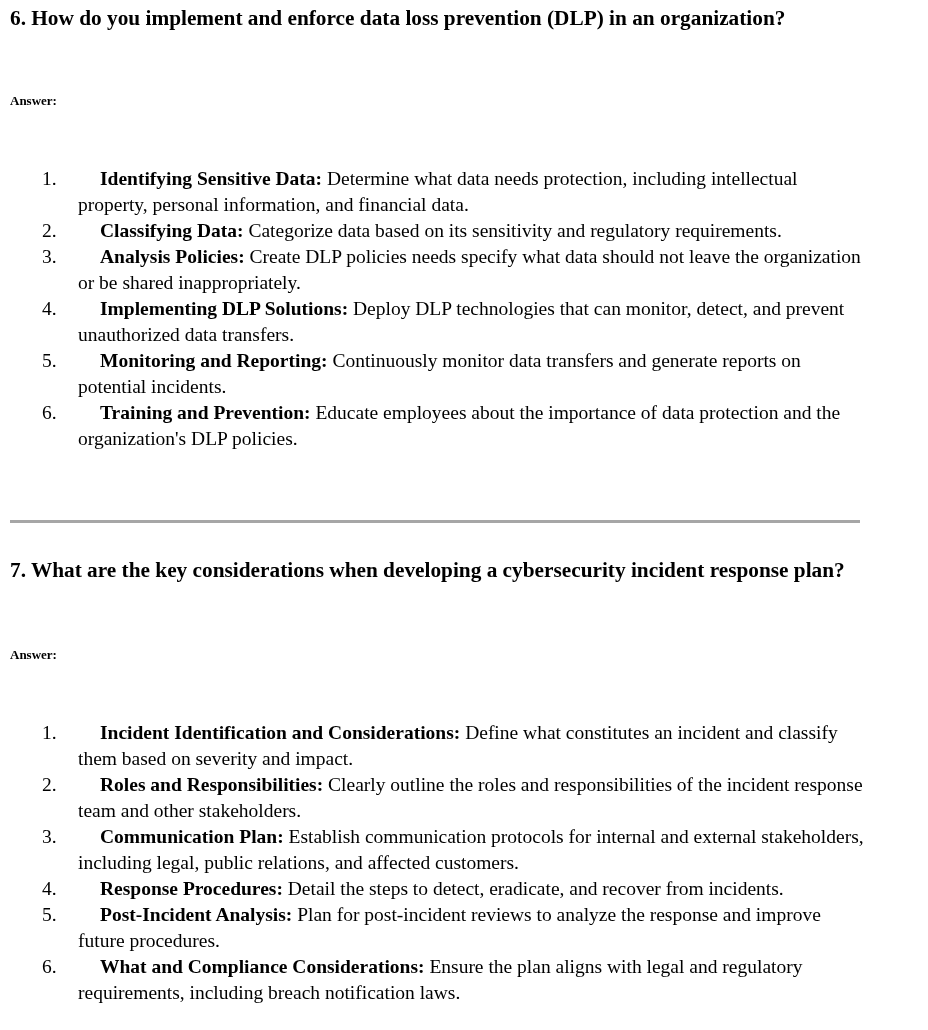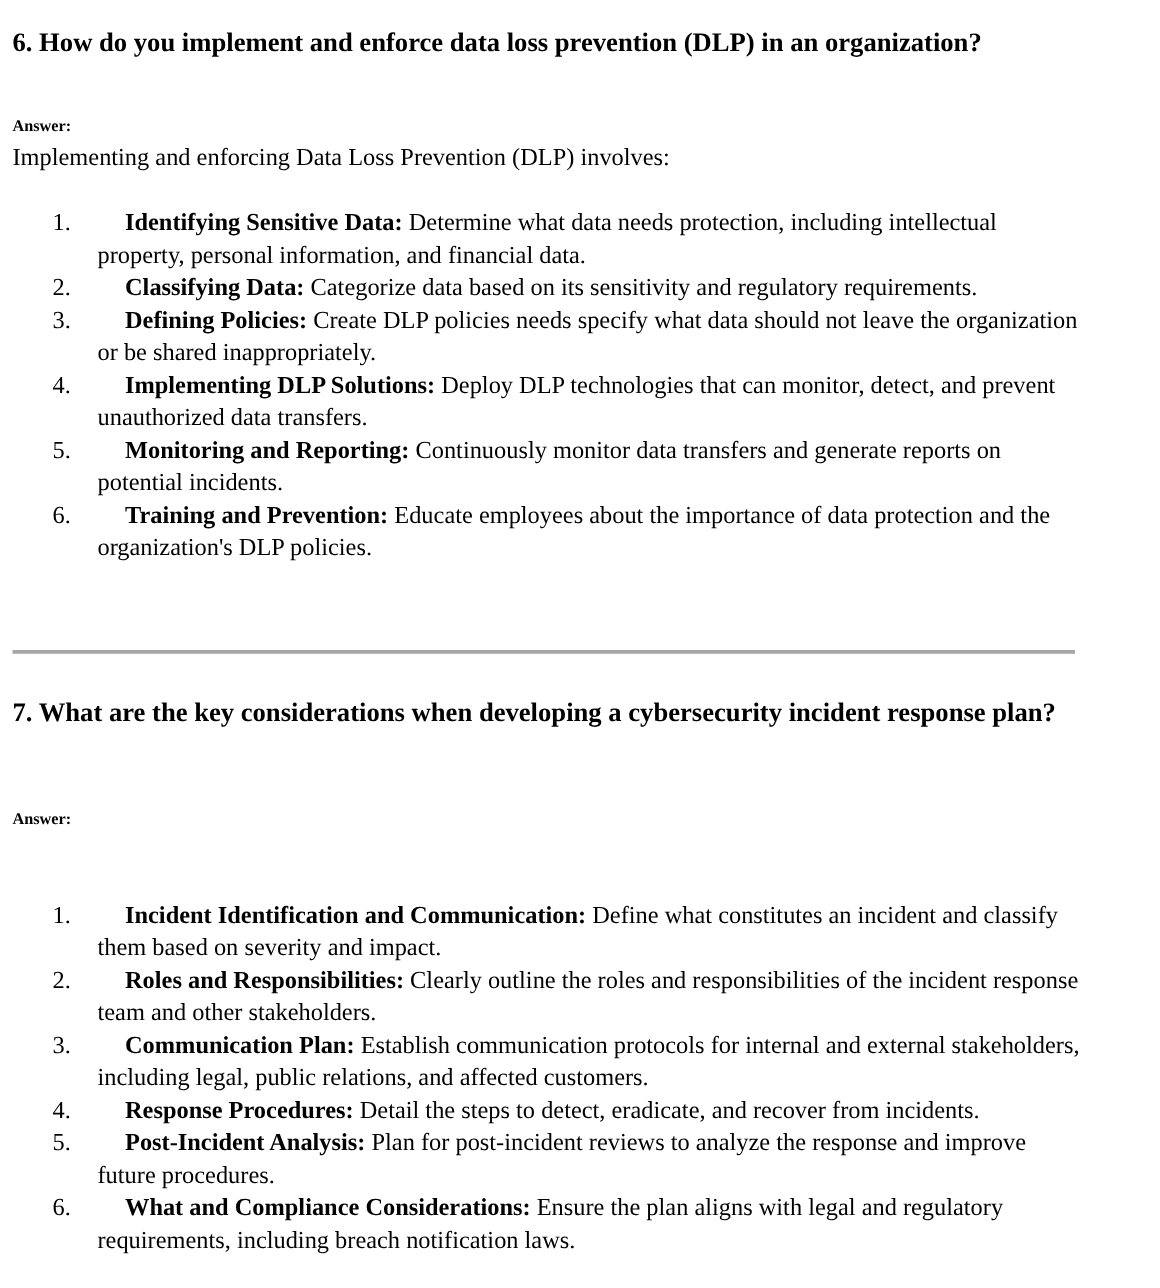--- a/index.html
+++ b/index.html
@@ -7,21 +7,21 @@
     width: 928px; height: 1030px; overflow: hidden;
     font-family: "Liberation Serif", "DejaVu Serif", serif;
     color: #000000;
     position: relative;
   }
   .page { position: absolute; left: 10px; top: 0; width: 900px; }
   h3 {
     font-size: 21.3px; font-weight: bold; line-height: 29px;
     margin: 0; padding: 0; width: 860px;
   }
-  .q6 { position: absolute; top: 20px; left: 0; }
+  .q6 { position: absolute; top: 4px; left: 0; }
   .a6label { position: absolute; top: 88px; left: 0; }
   .q7 { position: absolute; top: 556px; left: 0; }
   .a7label { position: absolute; top: 642px; left: 0; }
   .label { font-size: 13px; font-weight: bold; line-height: 26px; }
   .intro { font-size: 19.5px; line-height: 26px; }
   ol {
     margin: 0; padding: 0; list-style: none;
     position: absolute; left: 0; width: 860px;
   }
   .ol6 { top: 166px; }
@@ -38,39 +38,38 @@
   }
 </style>
 </head>
 <body>
 
 <div class="page">
 
   <h3 class="q6">6. How do you implement and enforce data loss prevention (DLP) in an organization?</h3>
   <div class="a6label">
     <div class="label">Answer:</div>
-    <div class="intro">Implementing and enforcing Data Loss Prevention (DLP) involves:</div>
   </div>
   <ol class="ol6">
     <li><span class="num">1.</span><b>Identifying Sensitive Data:</b><span> Determine what data needs protection, including intellectual property, personal information, and financial data.</span></li>
     <li><span class="num">2.</span><b>Classifying Data:</b><span> Categorize data based on its sensitivity and regulatory requirements.</span></li>
-    <li><span class="num">3.</span><b>Defining Policies:</b><span> Create DLP policies needs specify what data should not leave the organization or be shared inappropriately.</span></li>
+    <li><span class="num">3.</span><b>Analysis Policies:</b><span> Create DLP policies needs specify what data should not leave the organization or be shared inappropriately.</span></li>
     <li><span class="num">4.</span><b>Implementing DLP Solutions:</b><span> Deploy DLP technologies that can monitor, detect, and prevent unauthorized data transfers.</span></li>
     <li><span class="num">5.</span><b>Monitoring and Reporting:</b><span> Continuously monitor data transfers and generate reports on potential incidents.</span></li>
     <li><span class="num">6.</span><b>Training and Prevention:</b><span> Educate employees about the importance of data protection and the organization's DLP policies.</span></li>
   </ol>
 
   <hr class="sep">
 
   <h3 class="q7">7. What are the key considerations when developing a cybersecurity incident response plan?</h3>
   <div class="a7label">
     <div class="label">Answer:</div>
   </div>
   <ol class="ol7">
-    <li><span class="num">1.</span><b>Incident Identification and Communication:</b><span> Define what constitutes an incident and classify them based on severity and impact.</span></li>
+    <li><span class="num">1.</span><b>Incident Identification and Considerations:</b><span> Define what constitutes an incident and classify them based on severity and impact.</span></li>
     <li><span class="num">2.</span><b>Roles and Responsibilities:</b><span> Clearly outline the roles and responsibilities of the incident response team and other stakeholders.</span></li>
     <li><span class="num">3.</span><b>Communication Plan:</b><span> Establish communication protocols for internal and external stakeholders, including legal, public relations, and affected customers.</span></li>
     <li><span class="num">4.</span><b>Response Procedures:</b><span> Detail the steps to detect, eradicate, and recover from incidents.</span></li>
     <li><span class="num">5.</span><b>Post-Incident Analysis:</b><span> Plan for post-incident reviews to analyze the response and improve future procedures.</span></li>
     <li><span class="num">6.</span><b>What and Compliance Considerations:</b><span> Ensure the plan aligns with legal and regulatory requirements, including breach notification laws.</span></li>
   </ol>
 
 </div>
 
 </body></html>

